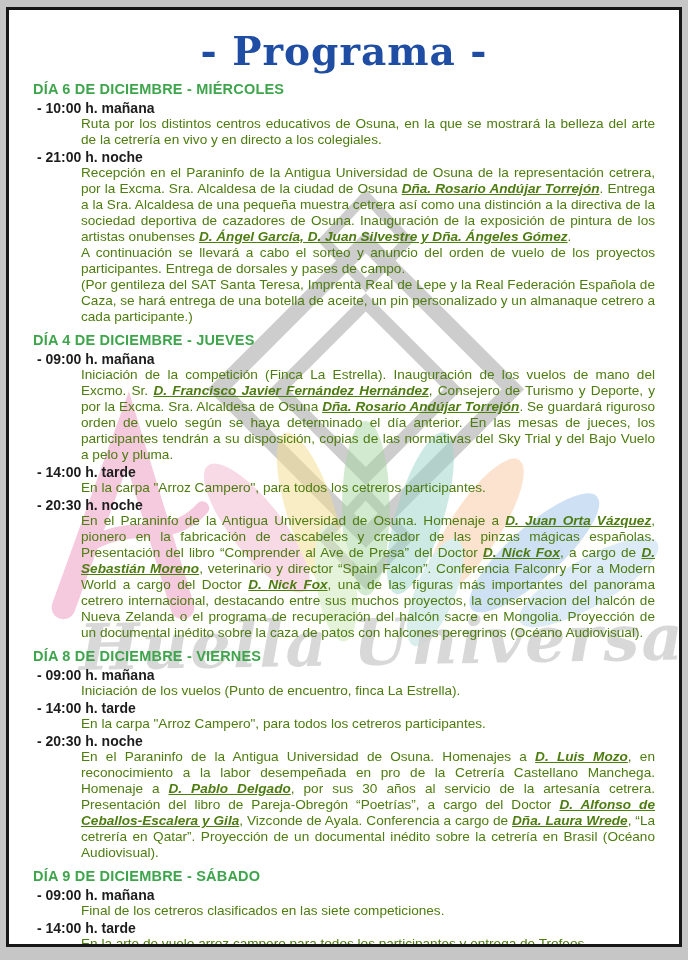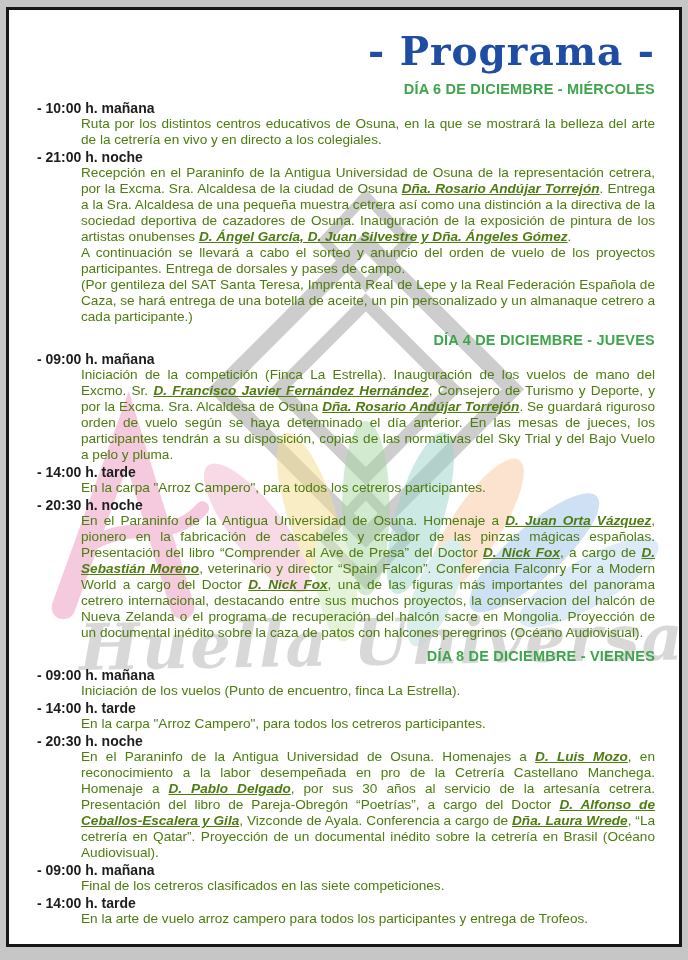--- a/index.html
+++ b/index.html
@@ -25,27 +25,27 @@
     transform:rotate(-1deg);
     letter-spacing:2px;white-space:nowrap;
     pointer-events:none;
   }
   .content{position:relative;z-index:2;padding:10px 24px 0 24px;color:#242424;}
   .title{
     font-family:"DejaVu Serif",serif;
     font-weight:700;
     font-size:39px;
     color:#1e4da3;
-    text-align:right;
+    text-align:center;
     margin:8px 0 4px 0;
     letter-spacing:1px;
   }
   .day-header{
     font-size:14.5px;font-weight:700;color:#3fa54c;
-    text-align:right;margin:7px 0 2px 0;letter-spacing:.2px;
+    text-align:left;margin:7px 0 2px 0;letter-spacing:.2px;
   }
   .time{
     font-size:14px;font-weight:700;color:#1d1d1d;
     margin:0 0 0 4px;line-height:16px;padding-top:1px;
   }
   .body-par{
     margin:0 0 0 48px;
     font-size:13.6px;line-height:16px;
     text-align:justify;color:#4d7c0f;
   }
@@ -109,20 +109,21 @@
         <section>
           <h2 class="day-header">DÍA 8 DE DICIEMBRE - VIERNES</h2>
           <div class="time">- 09:00 h. mañana</div>
           <p class="body-par"><span>Iniciación de los vuelos (Punto de encuentro, finca La Estrella).</span></p>
           <div class="time">- 14:00 h. tarde</div>
           <p class="body-par"><span>En la carpa "Arroz Campero", para todos los cetreros participantes.</span></p>
           <div class="time">- 20:30 h. noche</div>
           <p class="body-par"><span>En el Paraninfo de la Antigua Universidad de Osuna. Homenajes a </span><strong>D. Luis Mozo</strong><span>, en reconocimiento a la labor desempeñada en pro de la Cetrería Castellano Manchega. Homenaje a </span><strong>D. Pablo Delgado</strong><span>, por sus 30 años al servicio de la artesanía cetrera. Presentación del libro de Pareja-Obregón “Poetrías”, a cargo del Doctor </span><strong>D. Alfonso de Ceballos-Escalera y Gila</strong><span>, Vizconde de Ayala. Conferencia a cargo de </span><strong>Dña. Laura Wrede</strong><span>, “La cetrería en Qatar”. Proyección de un documental inédito sobre la cetrería en Brasil (Océano Audiovisual).</span></p>
         </section>
         <section>
+          <h2 class="day-header">DÍA 9 DE DICIEMBRE - SÁBADO</h2>
           <div class="time">- 09:00 h. mañana</div>
           <p class="body-par"><span>Final de los cetreros clasificados en las siete competiciones.</span></p>
           <div class="time">- 14:00 h. tarde</div>
           <p class="body-par"><span>En la arte de vuelo arroz campero para todos los participantes y entrega de Trofeos.</span></p>
         </section>
       </div>
 
   </div>
 </div>
 

